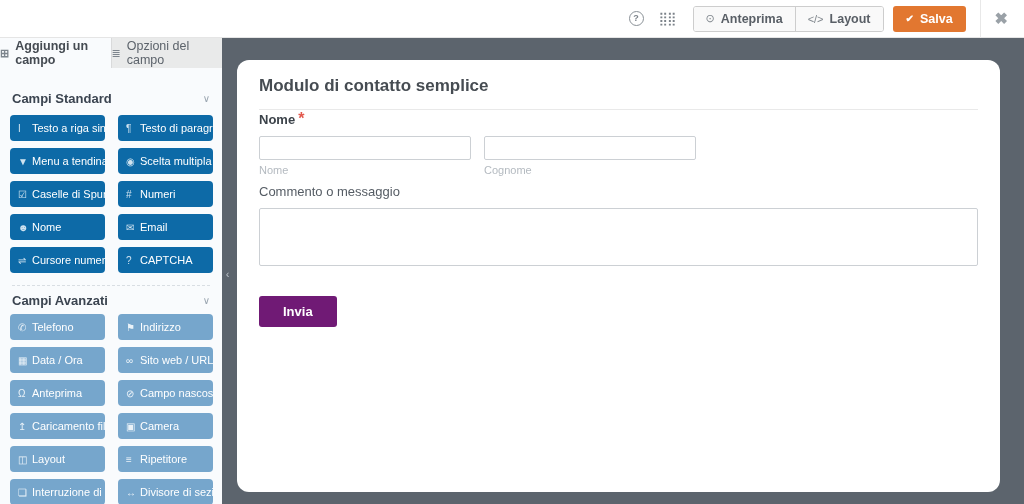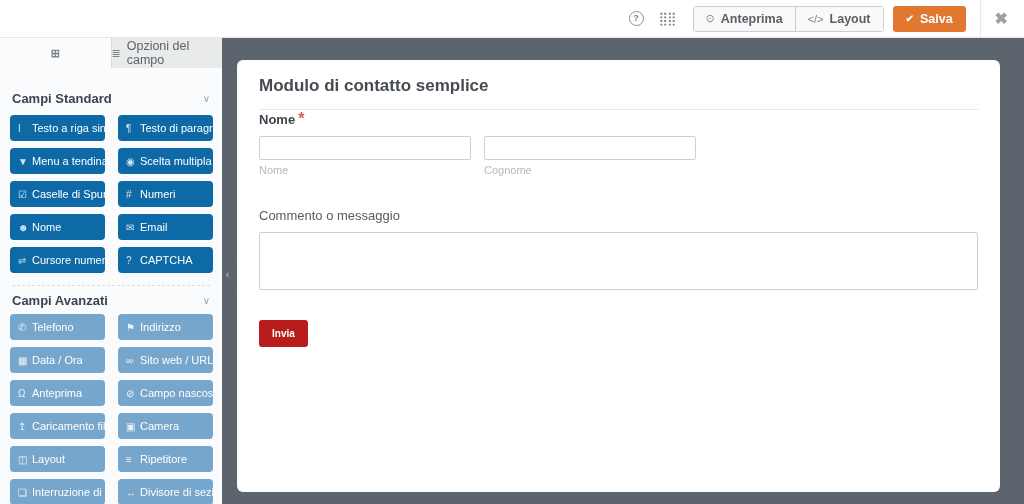--- a/index.html
+++ b/index.html
@@ -50,37 +50,37 @@
   .section-divider { border-top:1px dashed #d9dee3; margin:12px 12px 0; }
   .adv-block .section-head { margin-top:6px;justify-content:flex-end; }
   .adv-block .fields-grid { margin-top:6px; }
   .collapse-handle { position:absolute; left:222px; top:217px; width:11px; height:38px;
     background:#5c646d; border-radius:0 6px 6px 0; z-index:5; display:flex; align-items:center;
     justify-content:center; color:#bcc3c9; font-size:11px; cursor:pointer; }
 
   
   .main { flex:1; position:relative; background:#5c646d; }
   .panel { position:absolute; left:15px; top:22px; right:24px; bottom:12px;
-    background:#fff; border-radius:6px; padding:16px 22px; overflow:hidden; }
+    background:#fff; border-radius:12px; padding:16px 22px; overflow:hidden; }
   .form-title { font-size:17px; font-weight:bold; color:#464c52; padding-bottom:13px;
     border-bottom:1px solid #e9e9e9; }
   .fgroup { }
   .flabel { font-size:13px; font-weight:bold; color:#3c434a; }
   .req { color:#e2574c; margin-left:3px; font-weight:bold; }
   .inputs-row { display:flex; gap:13px; margin-top:8px; }
   .half { width:212px; }
   .text-input { width:100%; height:24px; border:1px solid #ccd0d4; border-radius:2px;
     background:#fff; font-family:inherit; }
   .sublabel { margin-top:4px; font-size:11px; color:#b4bac0; }
   .email-input { width:437px; margin-top:8px; }
   .comment-label { font-size:13px; font-weight:normal; color:#555c64; }
   .textarea { width:100%; height:58px; border:1px solid #ccd0d4; border-radius:2px;
     margin-top:9px; resize:none; font-family:inherit; }
-  .submit-btn { margin-top:26px; background:#b91c1c; color:#fff; border:none; border-radius:3px;
-    font-size:10px; font-weight:600; padding:8px 13px; cursor:pointer; font-family:inherit; }
+  .submit-btn { margin-top:26px; background:#701a75; color:#fff; border:none; border-radius:3px;
+    font-size:13px; font-weight:600; padding:8px 24px; cursor:pointer; font-family:inherit; }
 </style>
 </head>
 <body>
 
 <div class="topbar">
   <div class="topbar-right">
     <span class="icon-btn help-circle">?</span>
     <span class="icon-btn grid-glyph">⣿⣿</span>
     <div class="btn-group">
       <div class="ghost-btn">
@@ -100,20 +100,21 @@
     <span class="close-x">✖</span>
   </div>
 </div>
 
 <div class="shell">
 
   <div class="sidebar">
     <div class="tabs">
       <div class="tab active">
         <span class="t-icon">⊞</span>
+        <span>Aggiungi un campo</span>
       </div>
       <div class="tab inactive">
         <span class="t-icon">≣</span>
         <span>Opzioni del campo</span>
       </div>
     </div>
 
     <div class="std-block standard">
       <div class="section-head">
         <span>Campi Standard</span>
@@ -272,21 +273,21 @@
             <div class="sublabel">Nome</div>
           </div>
           <div class="half">
             <input class="text-input" type="text" style="">
             <div class="sublabel">Cognome</div>
           </div>
         </div>
       </div>
 
 
-      <div class="fgroup" style="margin-top:32px;">
+      <div class="fgroup" style="margin-top:8px;">
         <div class="comment-label">Commento o messaggio</div>
         <textarea class="textarea" style=""></textarea>
       </div>
 
       <button class="submit-btn">Invia</button>
     </div>
   </div>
 
 </div>
 

